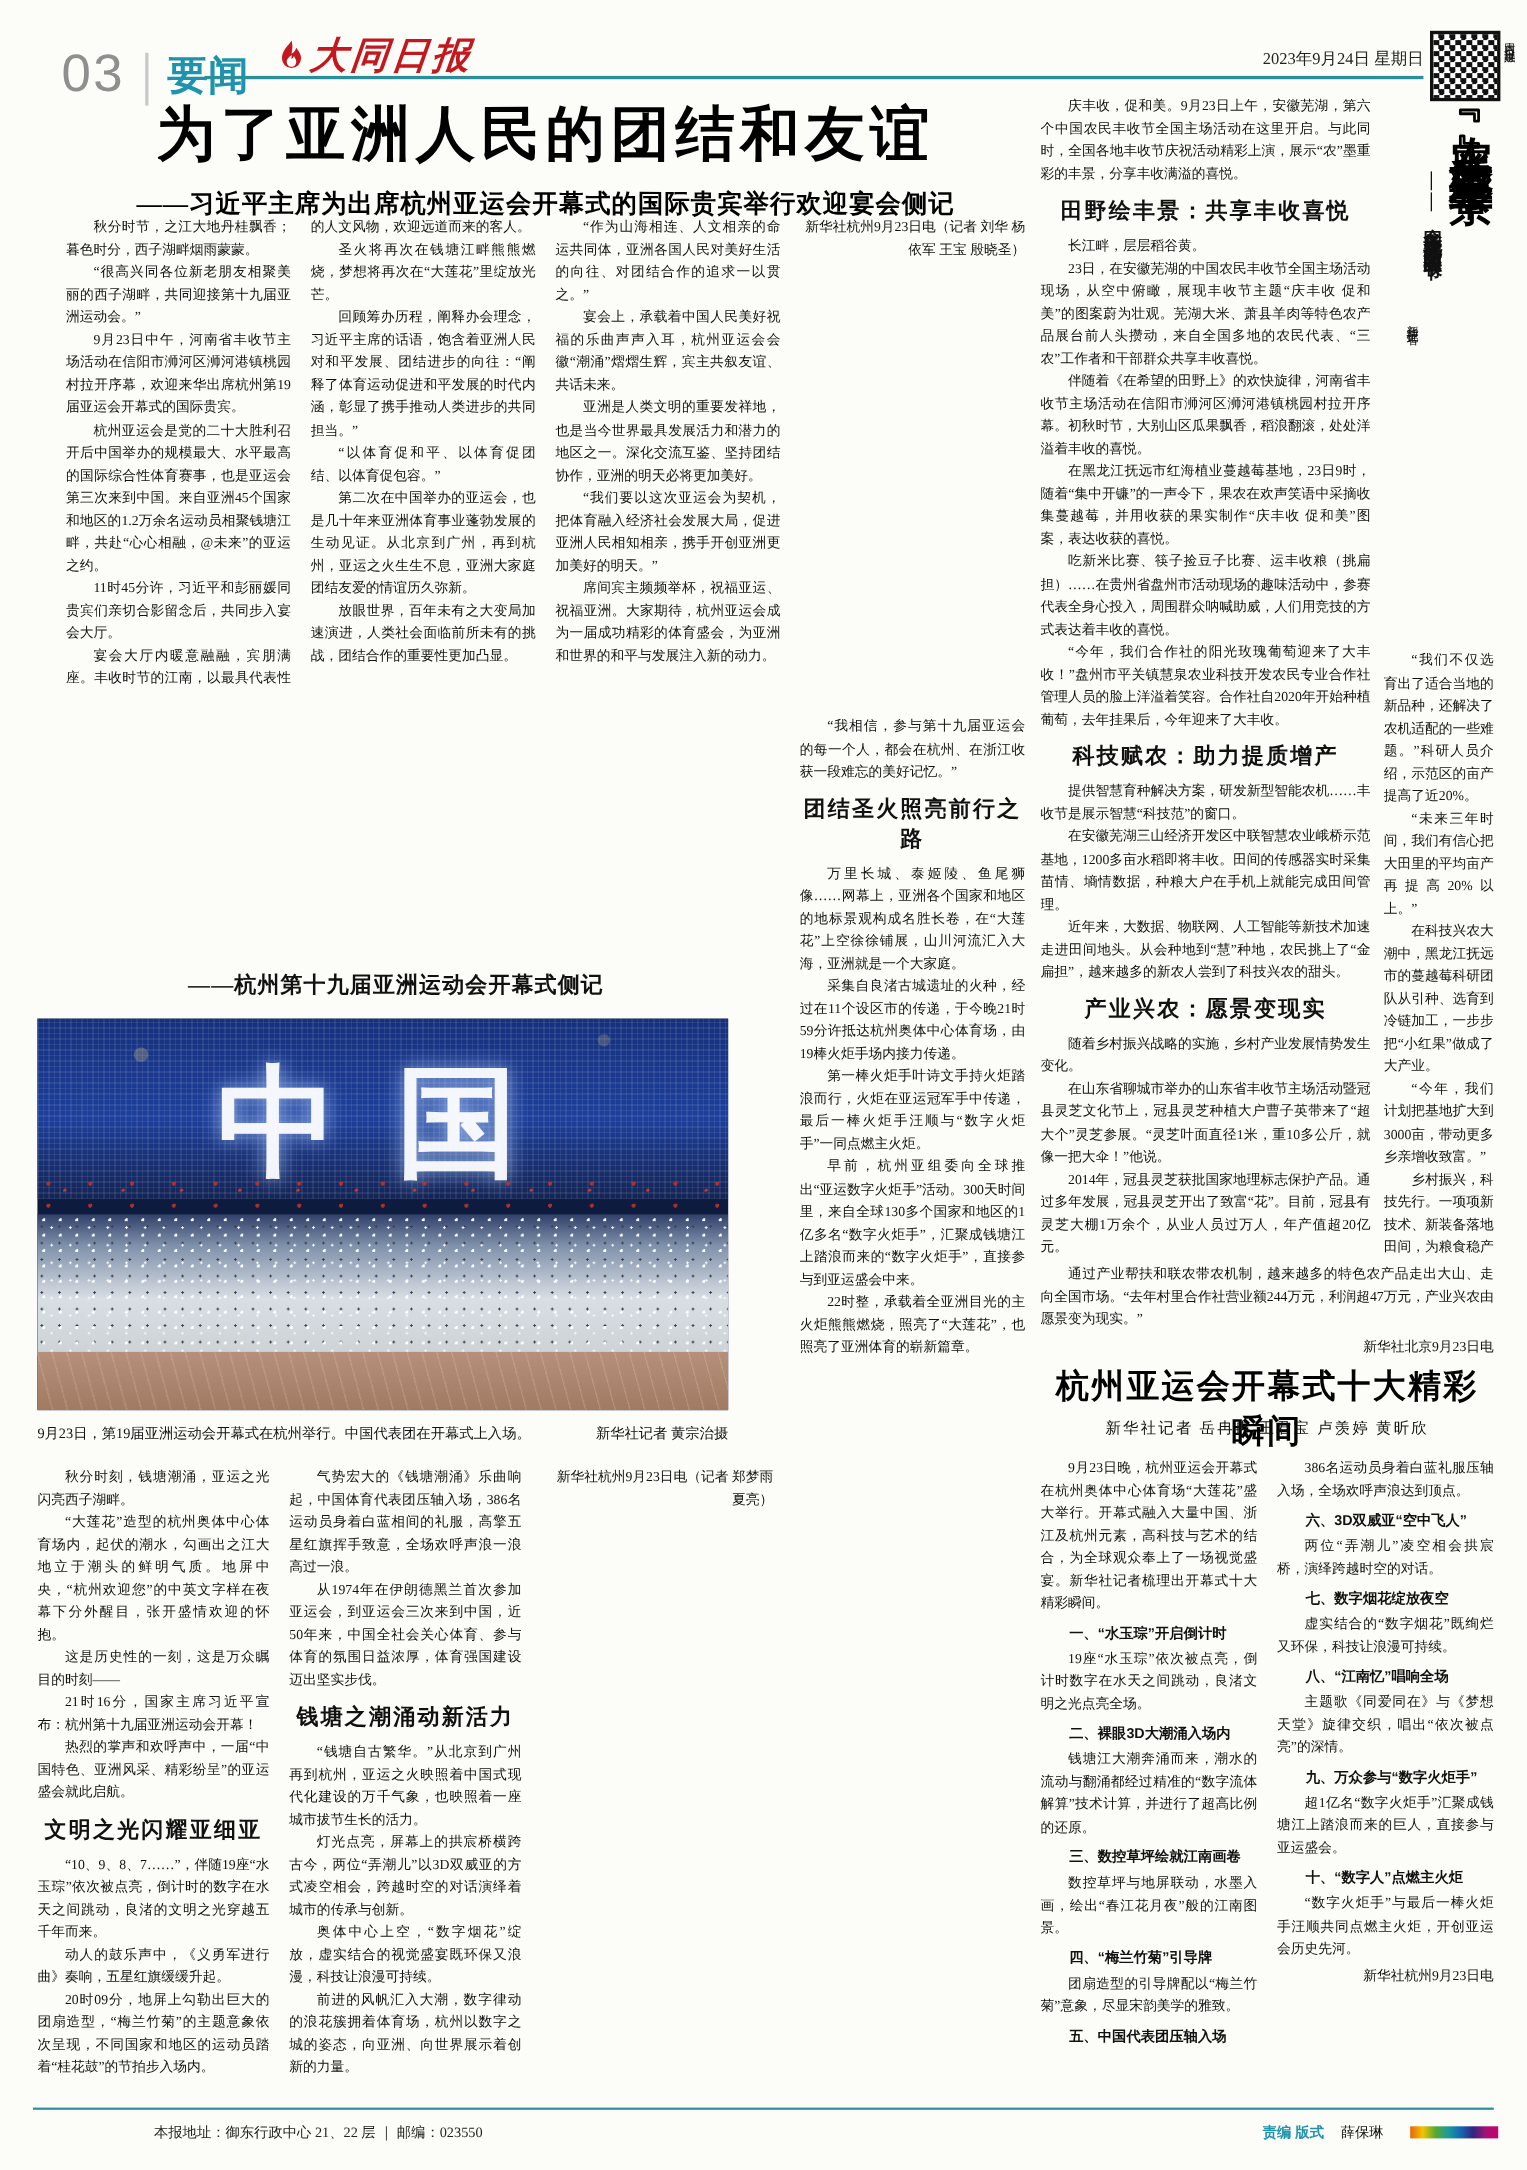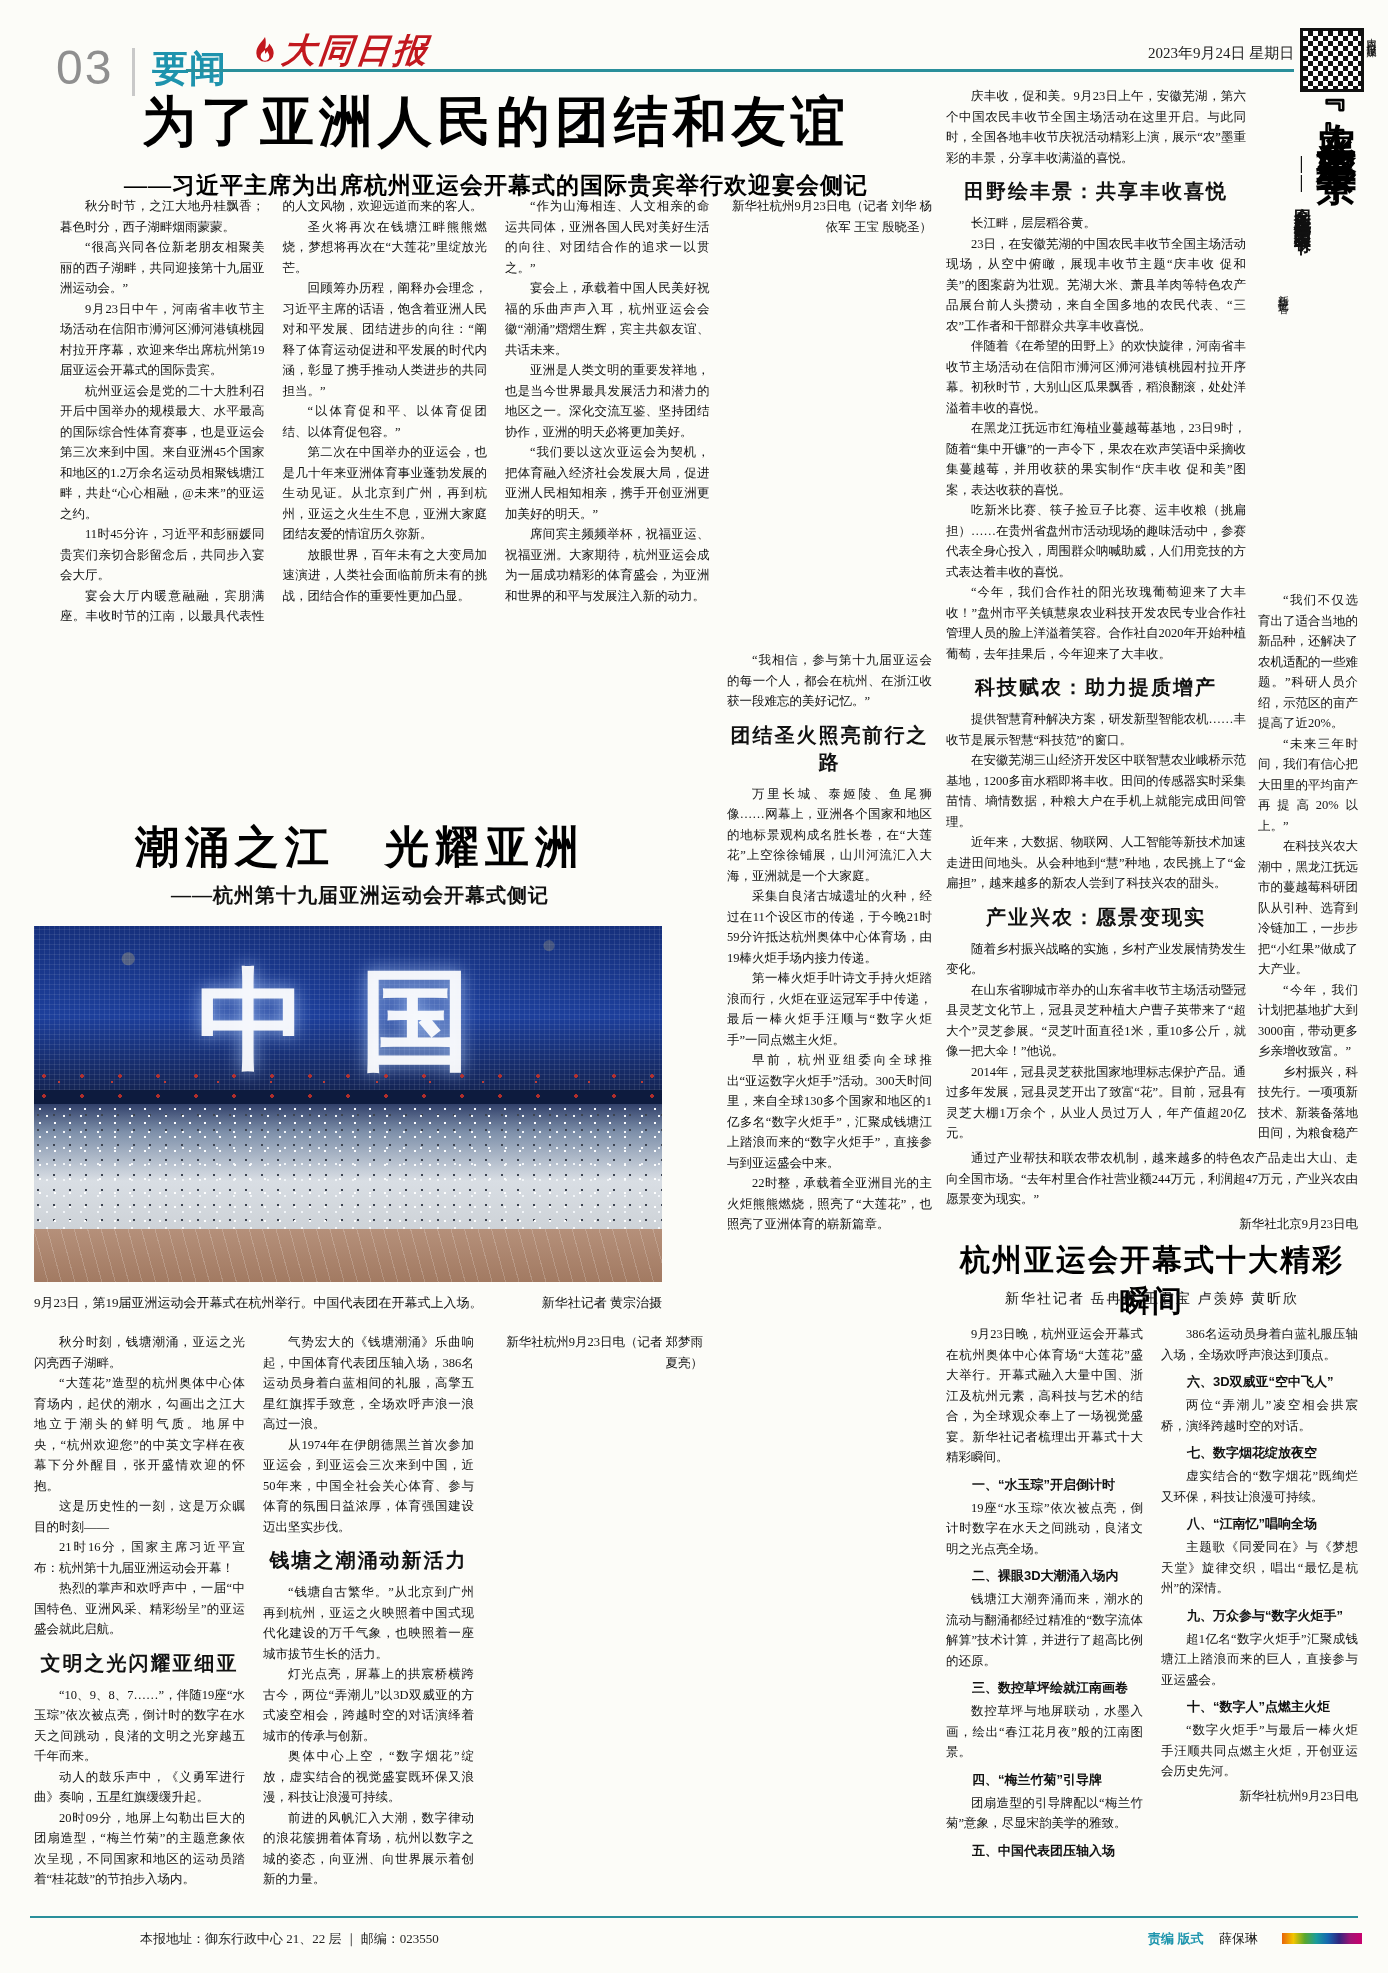--- a/index.html
+++ b/index.html
@@ -142,21 +142,20 @@
   <div class="abs flow" style="left:727px;top:650px;width:205px;height:632px;">
       <p class="para">“我相信，参与第十九届亚运会的每一个人，都会在杭州、在浙江收获一段难忘的美好记忆。”</p>
       <h3 class="sechead">团结圣火照亮前行之路</h3>
       <p class="para">万里长城、泰姬陵、鱼尾狮像……网幕上，亚洲各个国家和地区的地标景观构成名胜长卷，在“大莲花”上空徐徐铺展，山川河流汇入大海，亚洲就是一个大家庭。</p>
       <p class="para">采集自良渚古城遗址的火种，经过在11个设区市的传递，于今晚21时59分许抵达杭州奥体中心体育场，由19棒火炬手场内接力传递。</p>
       <p class="para">第一棒火炬手叶诗文手持火炬踏浪而行，火炬在亚运冠军手中传递，最后一棒火炬手汪顺与“数字火炬手”一同点燃主火炬。</p>
       <p class="para">早前，杭州亚组委向全球推出“亚运数字火炬手”活动。300天时间里，来自全球130多个国家和地区的1亿多名“数字火炬手”，汇聚成钱塘江上踏浪而来的“数字火炬手”，直接参与到亚运盛会中来。</p>
       <p class="para">22时整，承载着全亚洲目光的主火炬熊熊燃烧，照亮了“大莲花”，也照亮了亚洲体育的崭新篇章。</p>
     </div>
 
-  <div class="abs headline-l" style="left:60px;top:818px;width:600px;">潮涌之江　光耀亚洲</div>
   <div class="abs subhead-m" style="left:60px;top:882px;width:600px;">——杭州第十九届亚洲运动会开幕式侧记</div>
 
   <div class="abs photo" style="left:34px;top:926px;width:628px;height:356px;">
     <div class="ph-screen"></div>
     <span class="ph-char" style="left:26%;">中</span>
     <span class="ph-char" style="left:52%;">国</span>
     <div class="ph-flags"></div>
     <div class="ph-crowd"></div>
     <div class="ph-floor"></div>
   </div>
@@ -236,21 +235,21 @@
       <p class="para">数控草坪与地屏联动，水墨入画，绘出“春江花月夜”般的江南图景。</p>
       <p class="numhead">四、“梅兰竹菊”引导牌</p>
       <p class="para">团扇造型的引导牌配以“梅兰竹菊”意象，尽显宋韵美学的雅致。</p>
       <p class="numhead">五、中国代表团压轴入场</p>
       <p class="para">386名运动员身着白蓝礼服压轴入场，全场欢呼声浪达到顶点。</p>
       <p class="numhead">六、3D双威亚“空中飞人”</p>
       <p class="para">两位“弄潮儿”凌空相会拱宸桥，演绎跨越时空的对话。</p>
       <p class="numhead">七、数字烟花绽放夜空</p>
       <p class="para">虚实结合的“数字烟花”既绚烂又环保，科技让浪漫可持续。</p>
       <p class="numhead">八、“江南忆”唱响全场</p>
-      <p class="para">主题歌《同爱同在》与《梦想天堂》旋律交织，唱出“最忆是杭州”的深情。</p>
+      <p class="para">主题歌《同爱同在》与《梦想天堂》旋律交织，唱出“依次被点亮”的深情。</p>
       <p class="numhead">九、万众参与“数字火炬手”</p>
       <p class="para">超1亿名“数字火炬手”汇聚成钱塘江上踏浪而来的巨人，直接参与亚运盛会。</p>
       <p class="numhead">十、“数字人”点燃主火炬</p>
       <p class="para">“数字火炬手”与最后一棒火炬手汪顺共同点燃主火炬，开创亚运会历史先河。</p>
       <p class="dateline">新华社杭州9月23日电</p>
     </div>
 
   <div class="abs teal-line" style="left:30px;top:1916px;width:1328px;height:1.5px;"></div>
   <div class="abs foot-txt" style="left:140px;top:1930px;">本报地址：御东行政中心 21、22 层 ｜ 邮编：023550</div>
   <div class="abs foot-ed" style="left:1148px;top:1930px;">

